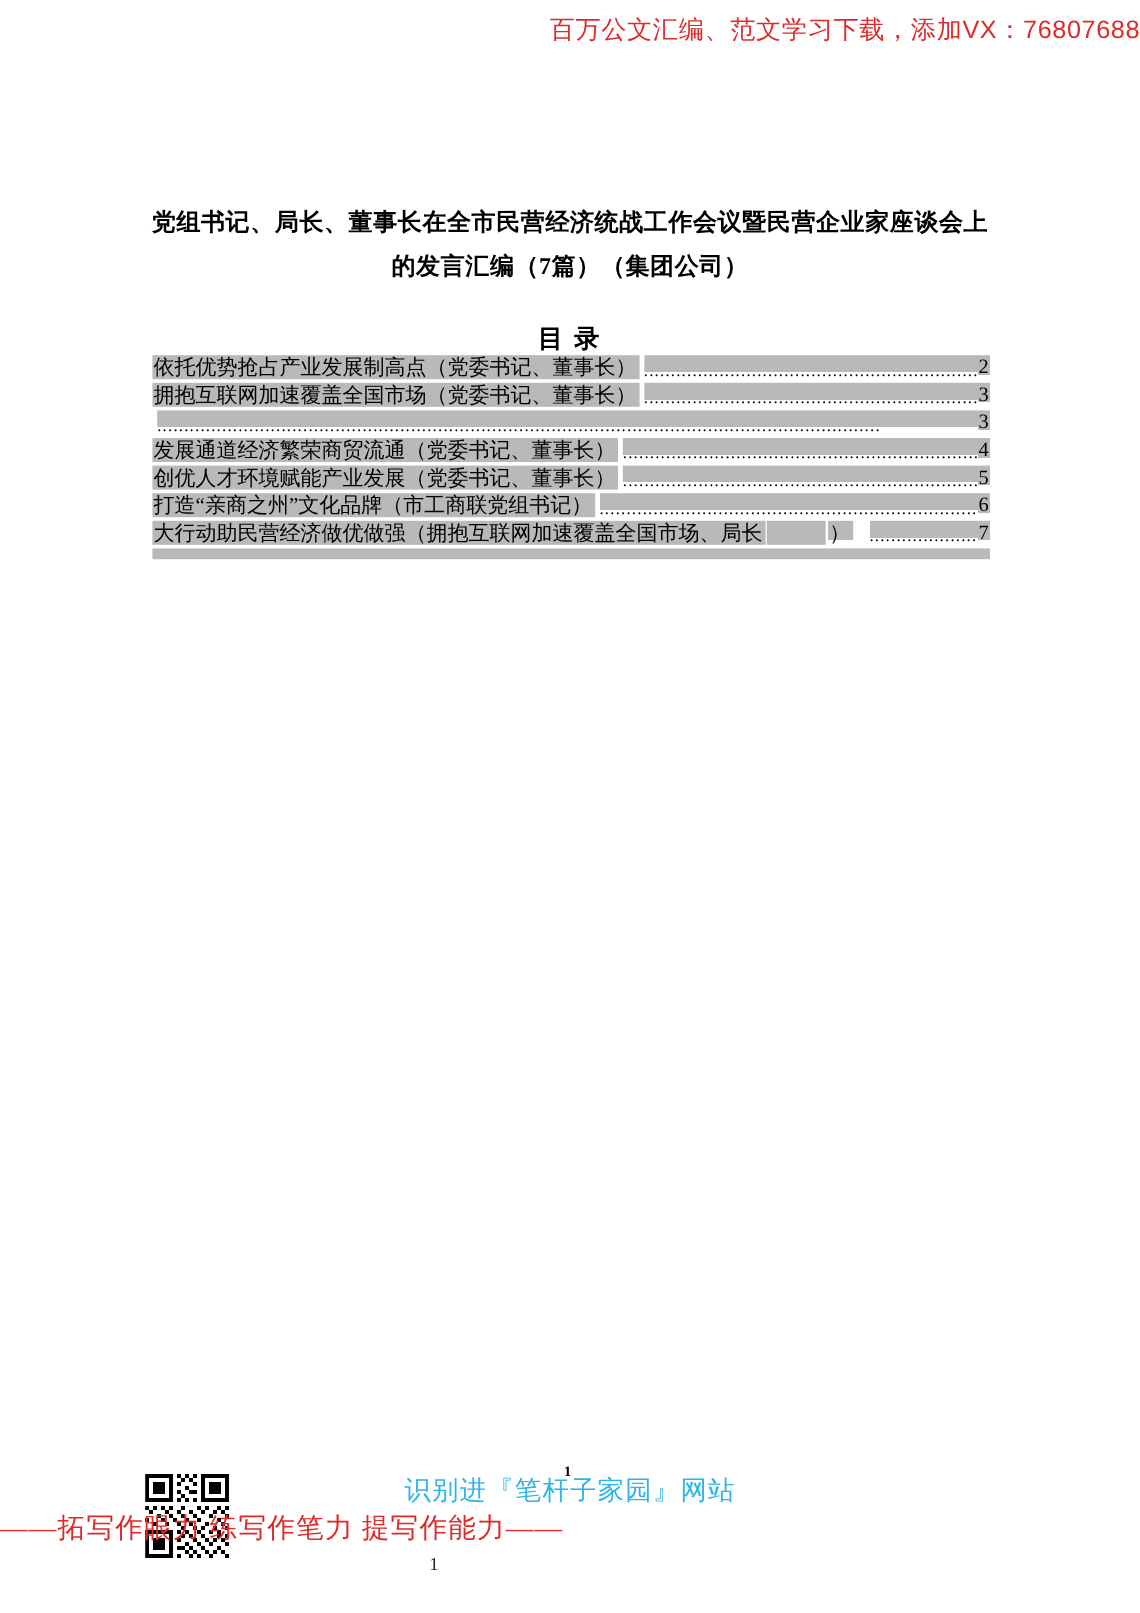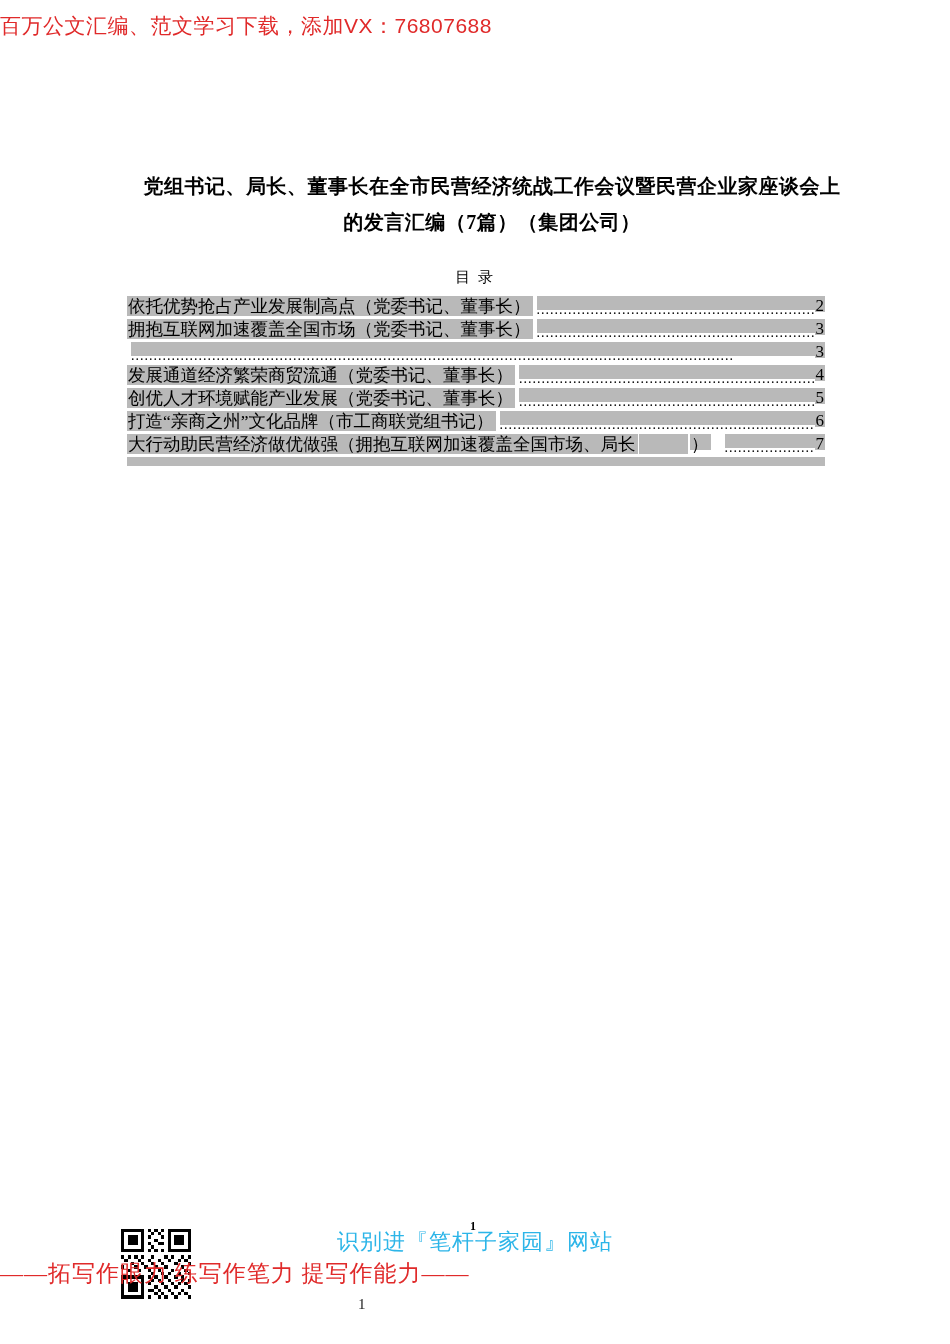--- a/index.html
+++ b/index.html
@@ -8,41 +8,41 @@
     width:950px; height:1344px;
     background:#ffffff;
     font-family:"Liberation Serif","DejaVu Serif",serif;
     color:#000;
     overflow:hidden;
   }
 
   
   .promo {
     position:absolute; top:13px; left:0; right:0;
-    text-align:left;
+    text-align:right;
     font-family:"Liberation Sans","DejaVu Sans",sans-serif;
     font-size:21px; line-height:26px;
     color:#e02a2a;
     letter-spacing:0.5px;
   }
 
   
   .doc-title {
-    position:absolute; top:168px; left:142px; width:700px;
+    position:absolute; top:168px; left:125px; width:700px;
     text-align:center;
     font-size:20px; font-weight:bold;
     line-height:36px;
     letter-spacing:0.5px;
   }
 
   
   .toc-heading {
     position:absolute; top:268px; left:0; right:0;
     text-align:center;
-    font-size:15px; font-weight:normal;
+    font-size:21px; font-weight:bold;
     letter-spacing:2px;
   }
 
   
   .toc {
     position:absolute; top:296px; left:127px; width:698px;
   }
   .toc-row {
     display:flex; align-items:stretch;
     height:20px; margin-bottom:3px;

